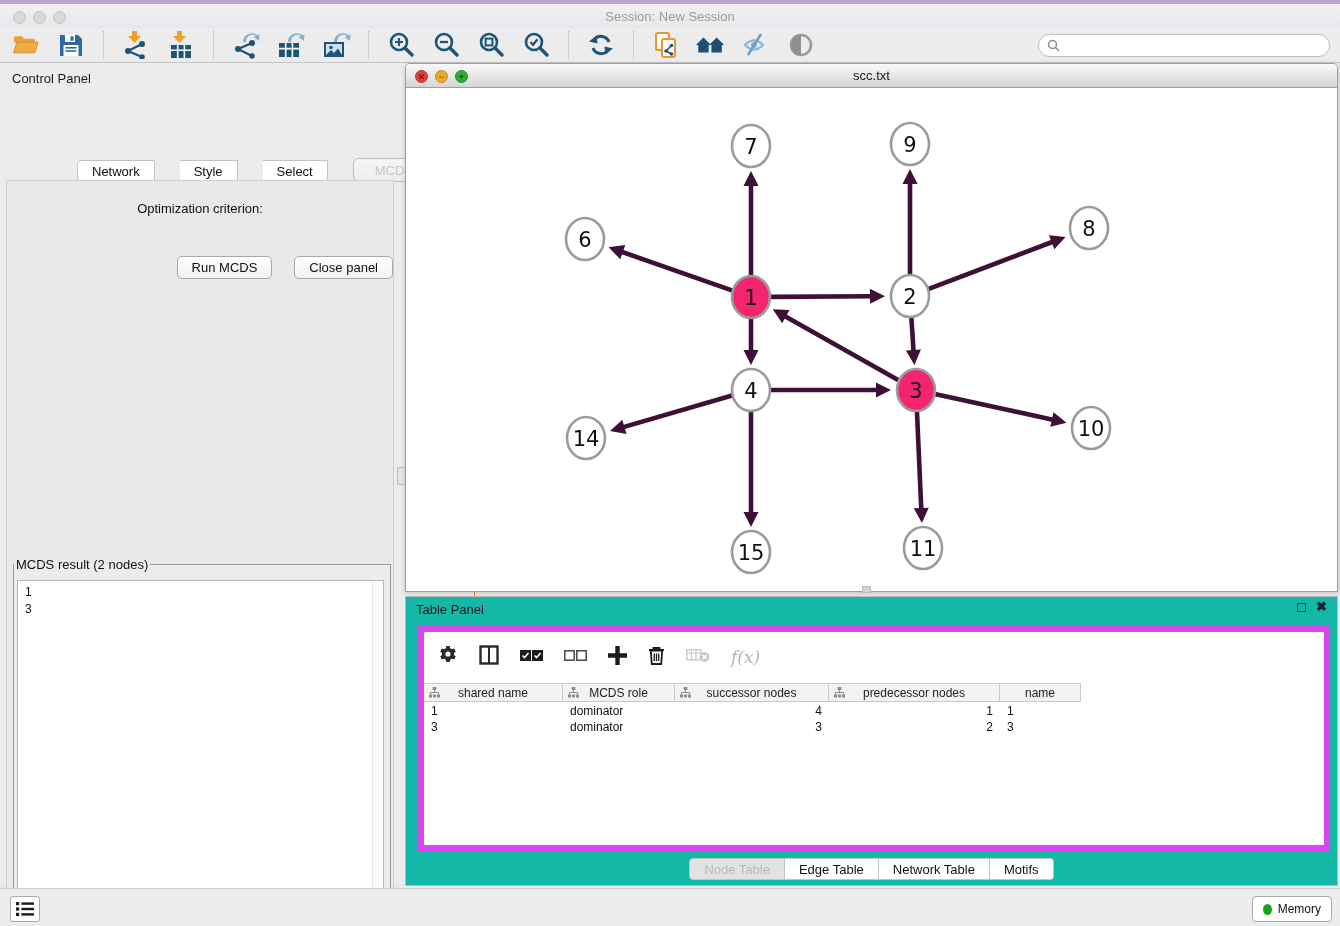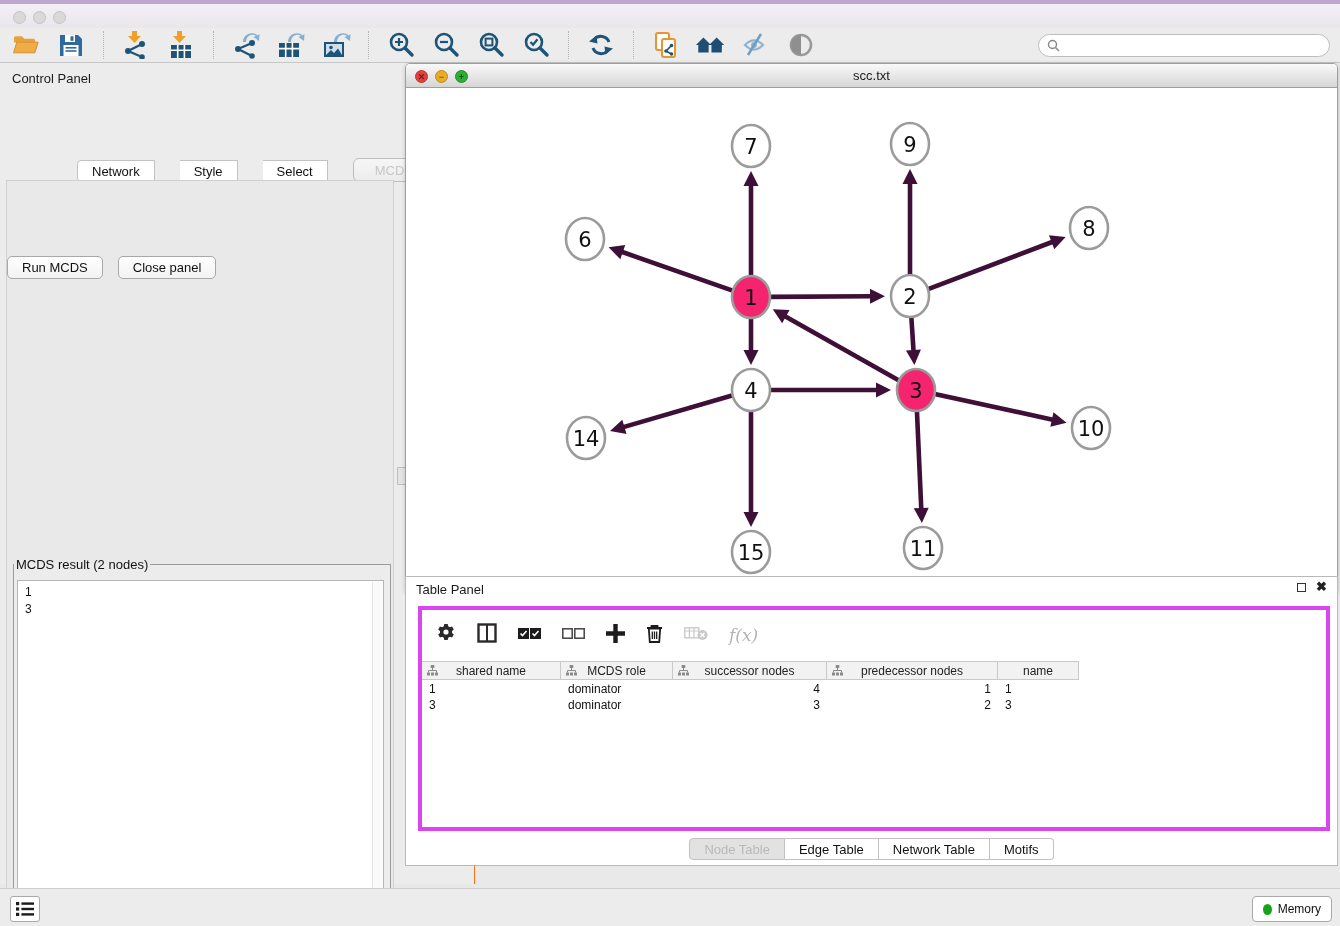--- a/index.html
+++ b/index.html
@@ -39,21 +39,21 @@
   .tab-seg:first-child { border-left:1px solid #c2c2c2; border-radius:4px 0 0 4px; }
   .tab-seg.sel { background:linear-gradient(#f6f6f6,#ececec); color:#c7c7c7;
     border-radius:6px; border:1px solid #bdbdbd; height:24px; padding:0 21px; }
   .opt-label { position:absolute; left:0; right:0; top:20px; text-align:center; font-size:13px; color:#111; }
   .combo { position:absolute; left:38px; top:43px; width:316px; height:23px; background:#fff;
     border:1px solid #a9a9a9; border-radius:5px; display:flex; align-items:center;
     font-size:13px; color:#111; padding:0 9px; }
   .combo-arrows { margin-left:auto; display:flex; flex-direction:column; gap:2px; align-items:center; }
   .tri-up { width:0; height:0; border-left:4px solid transparent; border-right:4px solid transparent; border-bottom:5px solid #555; }
   .tri-dn { width:0; height:0; border-left:4px solid transparent; border-right:4px solid transparent; border-top:5px solid #555; }
-  .btn-row { position:absolute; left:0; right:0; top:75px; display:flex; justify-content:flex-start; gap:15px; }
+  .btn-row { position:absolute; left:0; right:0; top:75px; display:flex; justify-content:flex-end; gap:22px; }
   .btn { height:23px; border:1px solid #a8a8a8; border-radius:5px;
     background:linear-gradient(#ffffff,#f2f2f2); font-size:13px; color:#111; padding:0 14px;
     font-family:"Liberation Sans",sans-serif; }
   fieldset.result { position:absolute; left:6px; top:376px; width:378px; height:384px;
     border:1px solid #9b9b9b; background:#ececec; }
   fieldset.result legend { font-size:13px; color:#111; margin-left:0; padding:0 2px; }
   .result-box { position:absolute; left:3px; right:6px; top:8px; bottom:8px;
     background:#fff; border:1px solid #b5b5b5; }
   .result-line { font-size:12px; color:#111; line-height:17px; padding:0 7px; }
   .result-line:first-child { padding-top:3px; }
@@ -75,24 +75,24 @@
   .tl { position:absolute; top:6px; width:13px; height:13px; border-radius:50%;
     font-size:9px; font-weight:bold; line-height:12px; text-align:center; }
   .tl-red { background:#df423b; border:1px solid #b73630; color:#7e1713; }
   .tl-yel { background:#e9ac26; border:1px solid #c08c1c; color:#8a6410; }
   .tl-grn { background:#2fae33; border:1px solid #258a28; color:#0c5b10; }
   .nw-canvas { position:absolute; left:0; top:24px; }
   .h-grip { position:absolute; left:862px; top:586px; width:9px; height:7px;
     background:#d2d2d2; border:1px solid #bdbdbd; }
 
   
-  .table-panel { position:absolute; left:405px; top:576px; width:933px; height:290px;
-    background:#ffffff; border:1px solid #b9b9b9; }
+  .table-panel { position:absolute; left:405px; top:596px; width:933px; height:290px;
+    background:#14b8a6; border:1px solid #b9b9b9; }
   .tp-inner { position:absolute; left:12px; top:29px; right:7px; bottom:34px;
-    background:#fff; border:4px solid #d946ef; }
+    background:#fff; border:6px solid #d946ef; }
   .tp-toolbar { position:absolute; left:14px; top:8px; height:34px;
     display:flex; align-items:center; gap:21px; }
   .tp-head { position:absolute; left:0; top:51px; height:19px; display:flex;
     border-top:1px solid #c9c9c9; border-bottom:1px solid #c9c9c9; }
   .th-cell { position:relative; background:#f2f2f2; border-right:1px solid #c9c9c9;
     font-size:12px; color:#222; display:flex; align-items:center; justify-content:center; }
   .th-tree { position:absolute; left:5px; top:3px; }
   .tp-row { position:absolute; left:0; height:16px; display:flex; }
   .td-cell { font-size:12px; color:#111; display:flex; align-items:center; }
   .td-left { justify-content:flex-start; padding-left:7px; }
@@ -118,20 +118,21 @@
   .grayed { opacity:.45; }
   .fx { font-family:"DejaVu Serif",serif; font-style:italic; font-size:17px; color:#b3b3b3; }
 </style>
 </head>
 <body>
 
 <div class="titlebar">
   <span class="tl-dot" style="left:13px"></span>
   <span class="tl-dot" style="left:33px"></span>
   <span class="tl-dot" style="left:53px"></span>
+  <div class="app-title">Session: New Session</div>
 </div>
 
 <div class="toolbar">
   <span class="tb-btn">
     <svg width="28" height="26" viewBox="0 0 28 26">
       <path d="M2 6c0-1 .8-1.8 1.7-1.8h6.2l2.5 2.6h9c1 0 1.7.8 1.7 1.8v2H2z" fill="#E9A23B"></path>
       <path d="M4.8 10.2h21.4l-3.4 10.6H1.6z" fill="#F0AD47" stroke="#d88f25" stroke-width="1"></path>
     </svg>
   </span>
   <span class="tb-btn">
@@ -278,20 +279,21 @@
     <span class="float-ic"></span>
     <span class="close-ic">✖</span>
   </div>
   <div class="tabstrip" id="cp-tabs" style="left:77px; top:95px;">
       <span class="tab-seg">Network</span>
       <span class="tab-seg">Style</span>
       <span class="tab-seg">Select</span>
       <span class="tab-seg sel">MCDS</span>
     </div>
   <div class="cp-content">
+    <div class="opt-label">Optimization criterion:</div>
     <div class="btn-row">
       <button class="btn">Run MCDS</button>
       <button class="btn">Close panel</button>
     </div>
     <fieldset class="result">
       <legend>MCDS result (2 nodes)</legend>
       <div class="result-box">
         <div id="result-lines">
             <div class="result-line">1</div>
             <div class="result-line">3</div>

